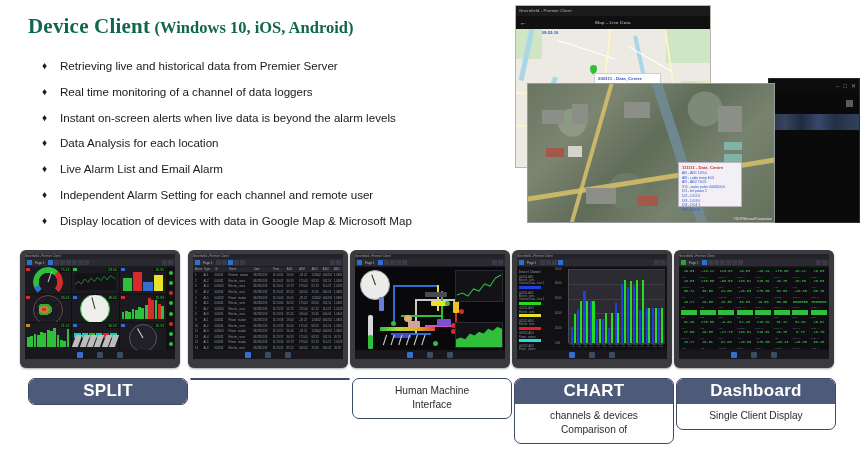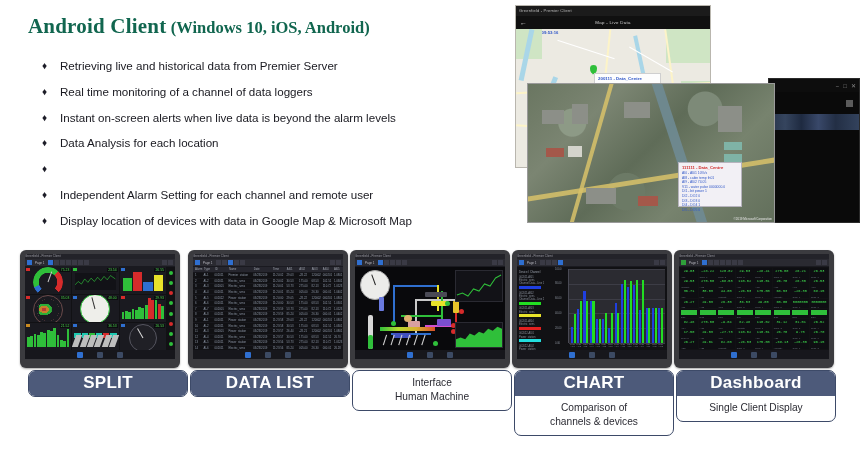--- a/index.html
+++ b/index.html
@@ -369,21 +369,21 @@
   .dash-lbl {
     position: absolute; left: 1px; bottom: 0;
     font-size: 2.2px; color: #6d7380;
   }
   .dash-bar {
     position: absolute; left: 1px; right: 1px; top: 1.5px; height: 5px;
     background: #2fbf3a;
   }
 
   
-  .cards { position: absolute; left: 0; top: 370px; width: 759px; height: 80px; }
+  .cards { position: absolute; left: 0; top: 378px; width: 759px; height: 80px; }
   .card {
     position: absolute; top: 0; width: 160px;
     border: 1.5px solid #3d4a68;
     border-radius: 7px;
     overflow: hidden;
     background: #ffffff;
   }
   .card-head {
     background: #4d5a7a;
     color: #ffffff;
@@ -401,21 +401,21 @@
     font-size: 10.2px;
     color: #2b2b33;
     line-height: 14px;
     white-space: nowrap;
   }
 </style>
 </head>
 <body>
 
 <div class="title-block">
-  <span class="title-main">Android Client</span>
+  <span class="title-main">Device Client</span>
   <span class="title-sub">(Windows 10, iOS, Android)</span>
 </div>
 
 <div class="bullets" id="bullets">
     <div class="bullet-row">
       <span class="bullet-mark">♦</span>
       <span class="bullet-text">Retrieving live and historical data from Premier Server</span>
     </div>
     <div class="bullet-row">
       <span class="bullet-mark">♦</span>
@@ -424,20 +424,21 @@
     <div class="bullet-row">
       <span class="bullet-mark">♦</span>
       <span class="bullet-text">Instant on-screen alerts when live data is beyond the alarm levels</span>
     </div>
     <div class="bullet-row">
       <span class="bullet-mark">♦</span>
       <span class="bullet-text">Data Analysis for each location</span>
     </div>
     <div class="bullet-row">
       <span class="bullet-mark">♦</span>
+      <span class="bullet-text">Live Alarm List and Email Alarm</span>
     </div>
     <div class="bullet-row">
       <span class="bullet-mark">♦</span>
       <span class="bullet-text">Independent Alarm Setting for each channel and remote user</span>
     </div>
     <div class="bullet-row">
       <span class="bullet-mark">♦</span>
       <span class="bullet-text">Display location of devices with data in Google Map &amp; Microsoft Map</span>
     </div>
   </div>
@@ -1457,33 +1458,32 @@
       </div>
     </div>
   </div>
 </div>
 
 <div class="cards">
   <div class="card" style="left:28px;">
     <div class="card-head">SPLIT</div>
   </div>
   <div class="card" style="left:190px;">
-    <div class="card-head">DATA LIST</div>
   </div>
   <div class="card" style="left:352px;">
     <div class="card-body">
+      <div class="card-line">Human Machine</div>
       <div class="card-line">Interface</div>
-      <div class="card-line">Human Machine</div>
     </div>
   </div>
   <div class="card" style="left:514px;">
     <div class="card-head">CHART</div>
     <div class="card-body">
+      <div class="card-line">channels &amp; devices</div>
       <div class="card-line">Comparison of</div>
-      <div class="card-line">channels &amp; devices</div>
     </div>
   </div>
   <div class="card" style="left:676px;">
     <div class="card-head">Dashboard</div>
     <div class="card-body">
       <div class="card-line">Single Client Display</div>
     </div>
   </div>
 </div>
 

